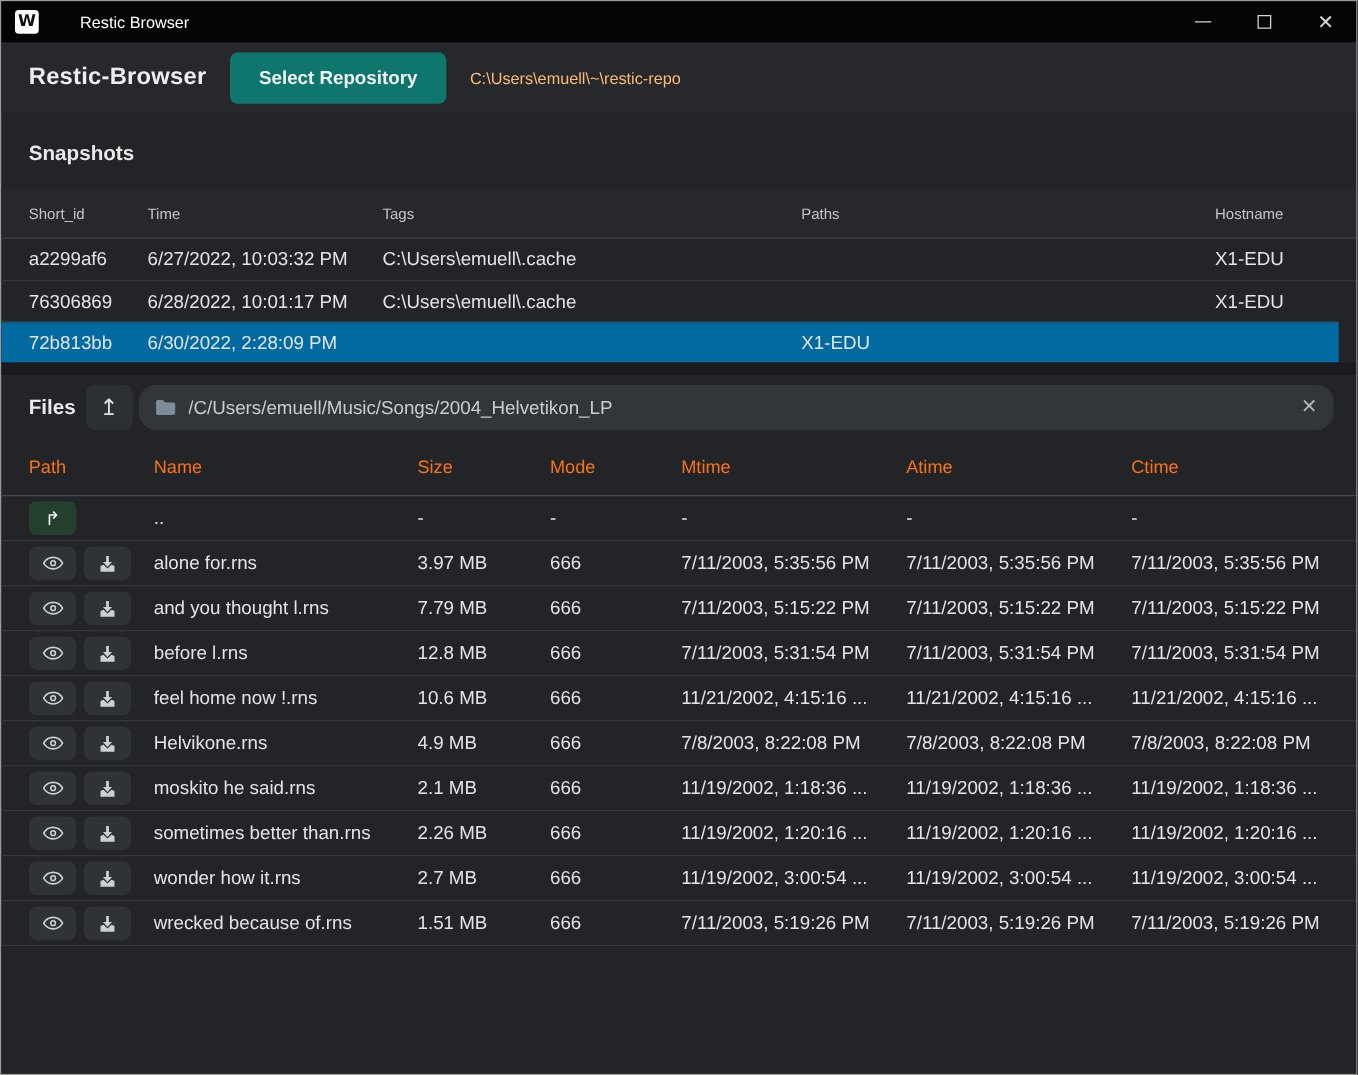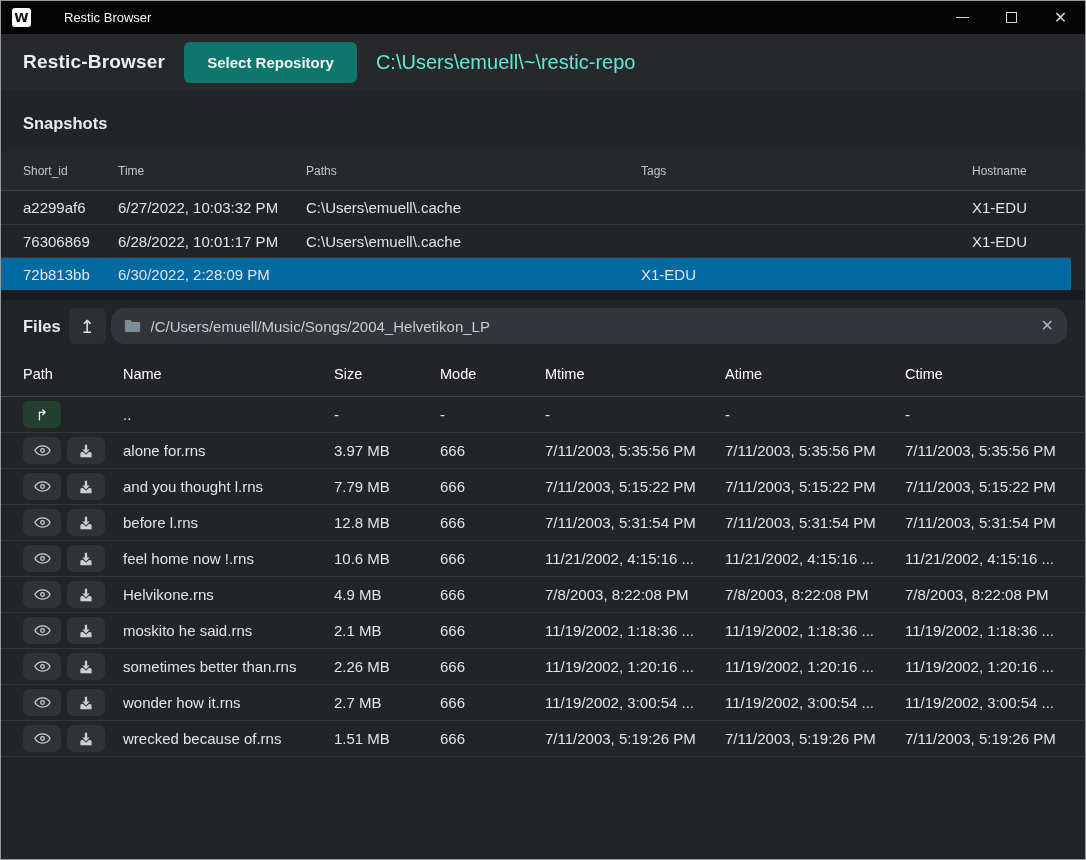--- a/index.html
+++ b/index.html
@@ -43,21 +43,21 @@
     height:56px; background:#26282c;
     display:flex; align-items:center; gap:19px;
     padding:0 22px; flex:0 0 auto;
   }
   .app-title { color:#eceeef; font-size:19px; font-weight:bold; letter-spacing:.2px; }
   .repo-btn {
     background:#0f766e; color:#f2f4f3; border:none; border-radius:6px;
     font-family:inherit; font-size:15px; font-weight:bold;
     padding:12px 23px; cursor:pointer;
   }
-  .repo-path { color:#5eead4; font-size:20px; }
+  .repo-path { color:#fdba74; font-size:13px; }
 
   
   .section-heading { color:#e8eaeb; font-size:16.5px; font-weight:bold; }
   .snap-heading-band { padding:24px 22px 18px 22px; }
 
   
   .snap-header {
     height:40px; background:#26282b;
     display:grid; grid-template-columns:95px 188px 335px 331px 1fr;
     align-items:center; padding:0 18px 0 22px;
@@ -96,21 +96,21 @@
   .path-text { flex:1; color:#c9cdd0; font-size:15px; white-space:nowrap; overflow:hidden; }
   .path-clear { color:#aeb3b8; font-size:16px; cursor:pointer; line-height:1; }
 
   
   .files-header {
     height:45px;
     display:grid; grid-template-columns:100px 211px 106px 105px 180px 180px 1fr;
     align-items:center; padding:0 18px 0 22px;
     border-bottom:1px solid #45484c;
   }
-  .files-header span { color:#ffffff; font-size:14.5px; }
+  .files-header span { color:#f97316; font-size:14.5px; }
   .file-row {
     height:36px;
     display:grid; grid-template-columns:100px 211px 106px 105px 180px 180px 1fr;
     align-items:center; padding:0 18px 0 22px;
     border-bottom:1px solid #33373b;
     color:#e2e4e6; font-size:15px;
   }
   .file-row span { white-space:nowrap; overflow:hidden; }
   .cell-actions { display:flex; gap:6px; }
   .icon-btn {
@@ -157,22 +157,22 @@
     <span class="repo-path">C:\Users\emuell\~\restic-repo</span>
   </div>
 
   <div class="snap-heading-band">
     <div class="section-heading">Snapshots</div>
   </div>
 
   <div class="snap-header">
     <span>Short_id</span>
     <span>Time</span>
+    <span>Tags</span>
     <span>Paths</span>
-    <span>Tags</span>
     <span>Hostname</span>
   </div>
   <div id="snap-rows">
   <div class="snap-row">
     <span>a2299af6</span>
     <span>6/27/2022, 10:03:32 PM</span>
     <span>C:\Users\emuell\.cache</span>
     <span></span>
     <span>X1-EDU</span>
   </div>

